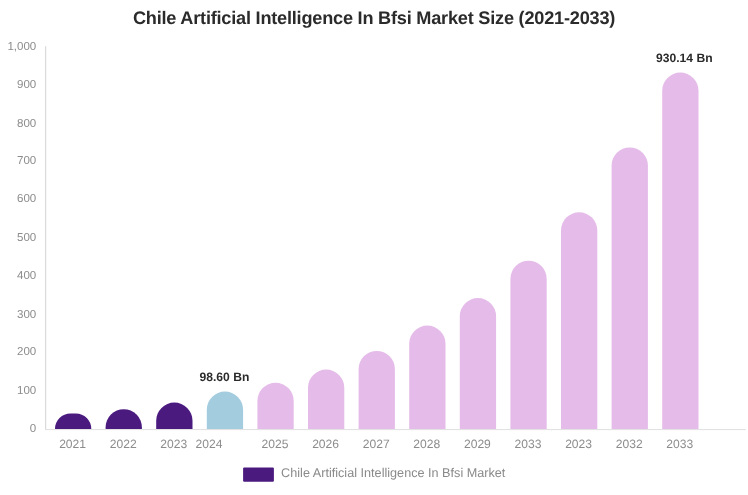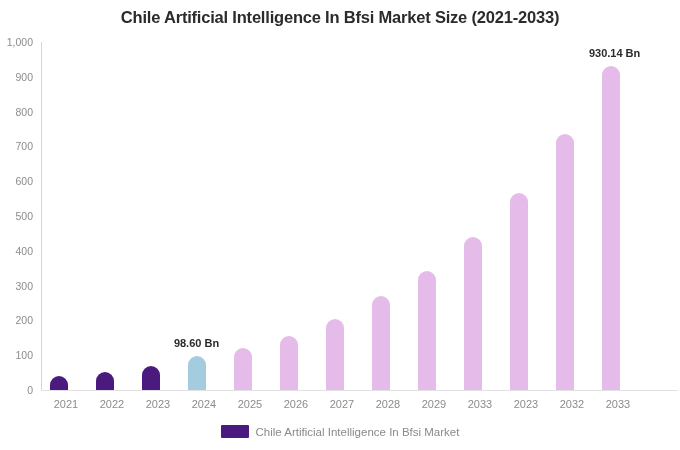--- a/index.html
+++ b/index.html
@@ -72,21 +72,21 @@
   }
   .bar-slot {
     position: absolute;
     bottom: 60px;
     width: 46px;
   }
   .bar {
     position: absolute;
     bottom: 0;
     left: 6.5px;
-    width: 18px;
+    width: 33px;
     border-top-left-radius: 16.5px;
     border-top-right-radius: 16.5px;
   }
   .bar-label {
     position: absolute;
     bottom: 100%;
     left: 50%;
     transform: translate(-50%, -7px);
     font-size: 11px;
     font-weight: bold;
@@ -104,21 +104,21 @@
     font-size: 11px;
     color: #8c8c8c;
   }
   .legend {
     position: absolute;
     left: 0;
     top: 425px;
     width: 680px;
     display: flex;
     justify-content: center;
-    align-items: center;
+    align-items: flex-start;
     gap: 7px;
   }
   .legend-swatch {
     width: 28px;
     height: 13px;
     border-radius: 1px;
   }
   .legend-text {
     font-size: 11.5px;
     color: #8a8a8a;
@@ -158,21 +158,21 @@
       <div class="xtick" style="left: 48px;">2022</div>
       <div class="bar-slot" style="left: 94px; bottom: 60px;">
         <div class="bar" style="height: 24.36px; background: rgb(75, 26, 127);"></div>
       </div>
       <div class="xtick" style="left: 94px;">2023</div>
       <div class="bar-slot" style="left: 140px; bottom: 60px;">
         <div class="bar" style="height: 34.3128px; background: rgb(163, 204, 223);">
           <div class="bar-label">98.60 Bn</div>
         </div>
       </div>
-      <div class="xtick" style="left: 140px;">2024</div>
+      <div class="xtick" style="left: 126px;">2024</div>
       <div class="bar-slot" style="left: 186px; bottom: 60px;">
         <div class="bar" style="height: 42.456px; background: rgb(229, 188, 233);"></div>
       </div>
       <div class="xtick" style="left: 186px;">2025</div>
       <div class="bar-slot" style="left: 232px; bottom: 60px;">
         <div class="bar" style="height: 53.592px; background: rgb(229, 188, 233);"></div>
       </div>
       <div class="xtick" style="left: 232px;">2026</div>
       <div class="bar-slot" style="left: 278px; bottom: 60px;">
         <div class="bar" style="height: 70.644px; background: rgb(229, 188, 233);"></div>

